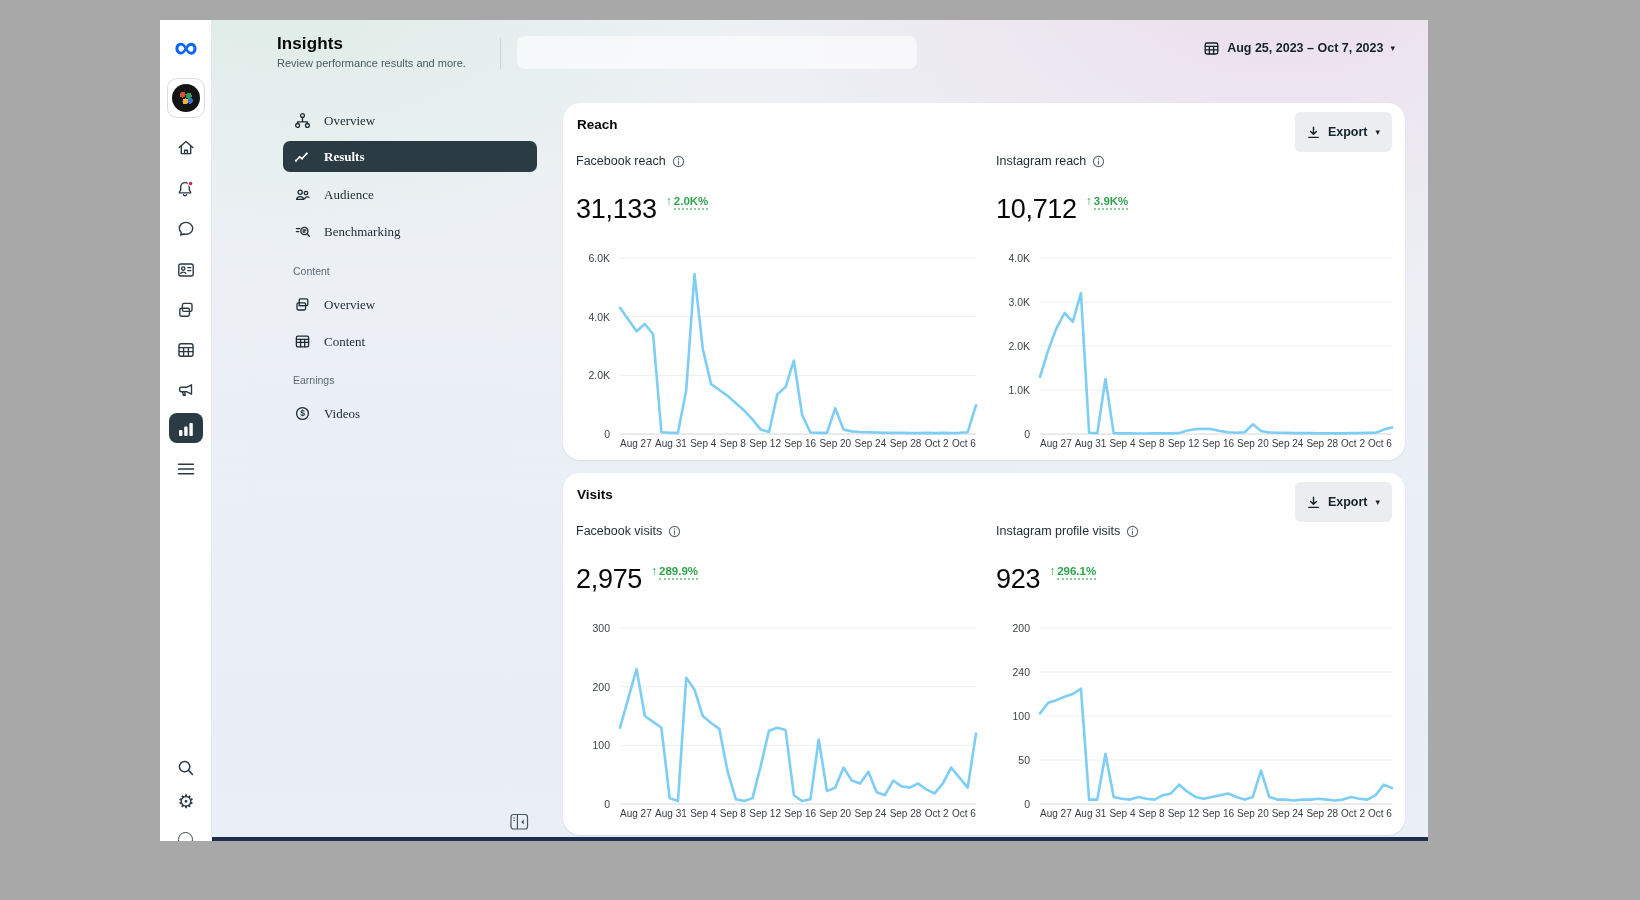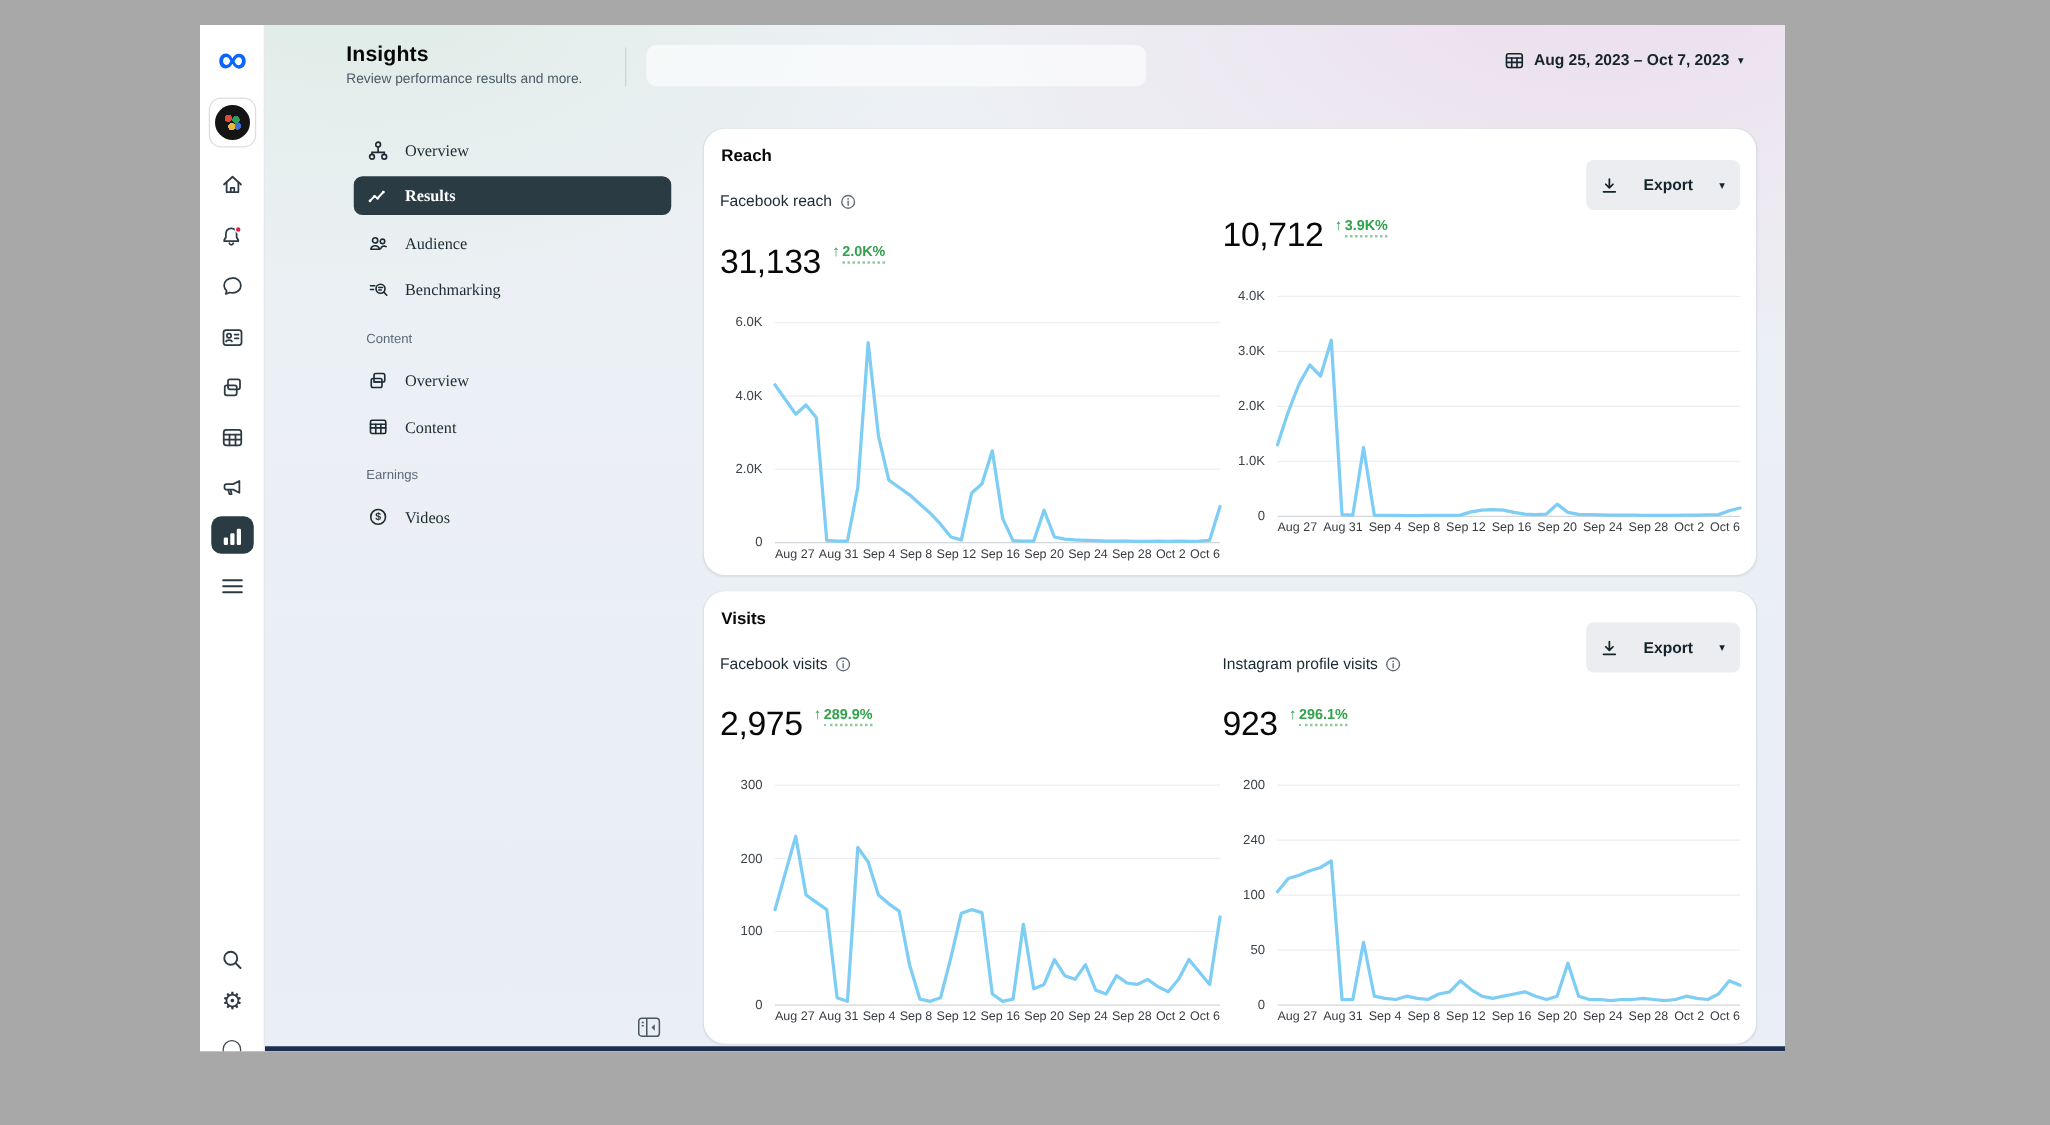--- a/index.html
+++ b/index.html
@@ -46,24 +46,24 @@
   .nav-item.sel { background:#2b3b44; }
   .nav-item.sel span.lbl { color:#fff; font-weight:700; }
   .nav-sec { position:absolute; left:10px; font-size:10.5px; color:#5c6a74; }
   .nicon { width:18px; height:18px; display:flex; align-items:center; justify-content:center; }
 
   
   .card { position:absolute; left:351px; width:842px; background:#fff; border-radius:17px; box-shadow:0 1px 2px rgba(0,0,0,.07), 0 0 1px rgba(0,0,0,.05); }
   .card1 { top:83px; height:357px; }
   .card2 { top:453px; height:362px; }
   .card-title { position:absolute; left:14px; top:14px; font-size:13.5px; font-weight:700; color:#080809; }
-  .export-btn { position:absolute; right:13px; top:9px; height:40px; display:flex; align-items:center; gap:21px; background:#ebedf0; border:0; border-radius:6px; padding:0 12px; cursor:pointer; font-family:inherit;margin-top:16px; }
+  .export-btn { position:absolute; right:13px; top:9px; height:40px; display:flex; align-items:center; gap:8px; background:#ebedf0; border:0; border-radius:6px; padding:0 12px; cursor:pointer; font-family:inherit; }
   .export-btn .etxt { font-size:12.5px; font-weight:700; color:#15232b; }
 
-  .metrics { position:absolute; left:13px; right:13px; top:46px; display:grid; grid-template-columns:400px 1fr; gap:2px; }
+  .metrics { position:absolute; left:13px; right:13px; top:46px; display:grid; grid-template-columns:400px 1fr; gap:20px; }
   .metric-head { display:flex; align-items:center; gap:6px; height:18px; margin-top:3px; }
   .metric-label { font-size:12.5px; color:#1c2b33; }
   .metric-value-row { display:flex; align-items:flex-start; gap:9px; margin-top:24px; height:36px; }
   .metric-value { font-size:27px; color:#080809; letter-spacing:-.3px; }
   .delta { display:flex; align-items:baseline; gap:2px; color:#31a24c; cursor:pointer; }
   .delta .arr { font-size:12px; }
   .delta .dval { font-size:11.5px; font-weight:600; border-bottom:2px dotted rgba(49,162,76,.55); padding-bottom:1px; }
 
   .chart { margin-top:28px; display:grid; grid-template-columns:44px 1fr; grid-template-rows:176px 16px; }
   .ylab { position:relative; }
@@ -333,20 +333,30 @@
                 <span>Sep 20</span>
                 <span>Sep 24</span>
                 <span>Sep 28</span>
                 <span>Oct 2</span>
                 <span>Oct 6</span>
               </div>
           </div>
         </div>
 
         <div class="metric">
+          <div class="metric-head">
+            <span class="metric-label">Instagram reach</span>
+            <span>
+                <svg class="ic" width="13" height="13" viewBox="0 0 13 13" fill="none" stroke="#5f6b76" stroke-width="1.1" stroke-linecap="round">
+                  <circle cx="6.5" cy="6.5" r="5.1"></circle>
+                  <path d="M6.5 6v3.2"></path>
+                  <circle cx="6.5" cy="4" r=".7" fill="#5f6b76" stroke="none"></circle>
+                </svg>
+              </span>
+          </div>
           <div class="metric-value-row">
             <span class="metric-value">10,712</span>
             <span class="delta">
                 <span class="arr">↑</span>
                 <span class="dval">3.9K%</span>
               </span>
           </div>
           <div class="chart">
             <div class="ylab">
                 <span style="top:-6px">4.0K</span>

